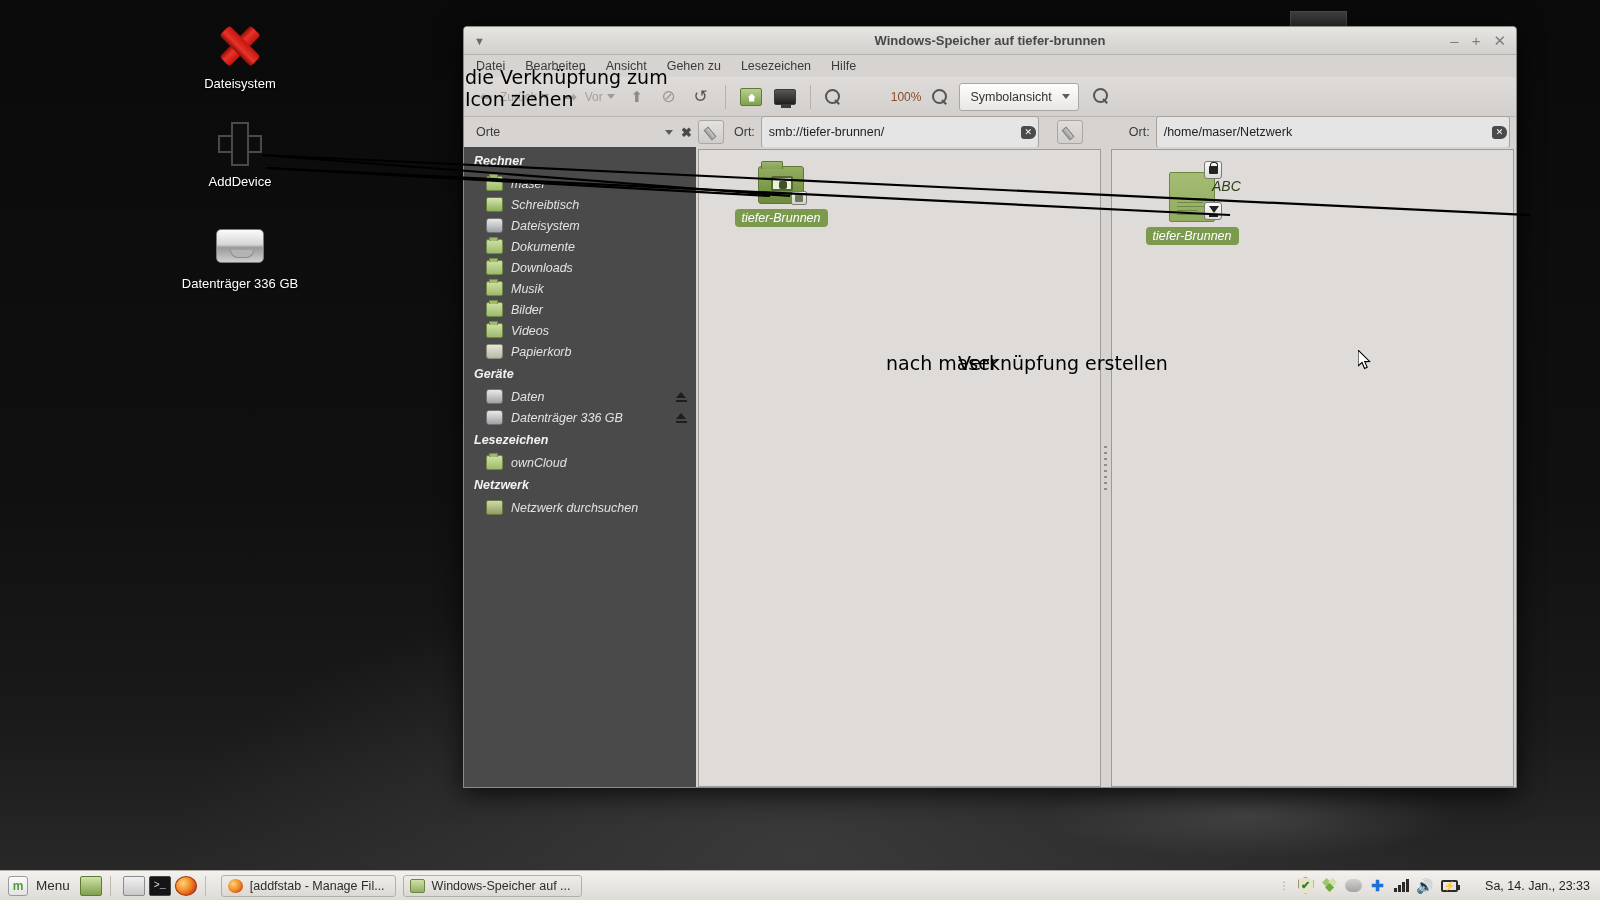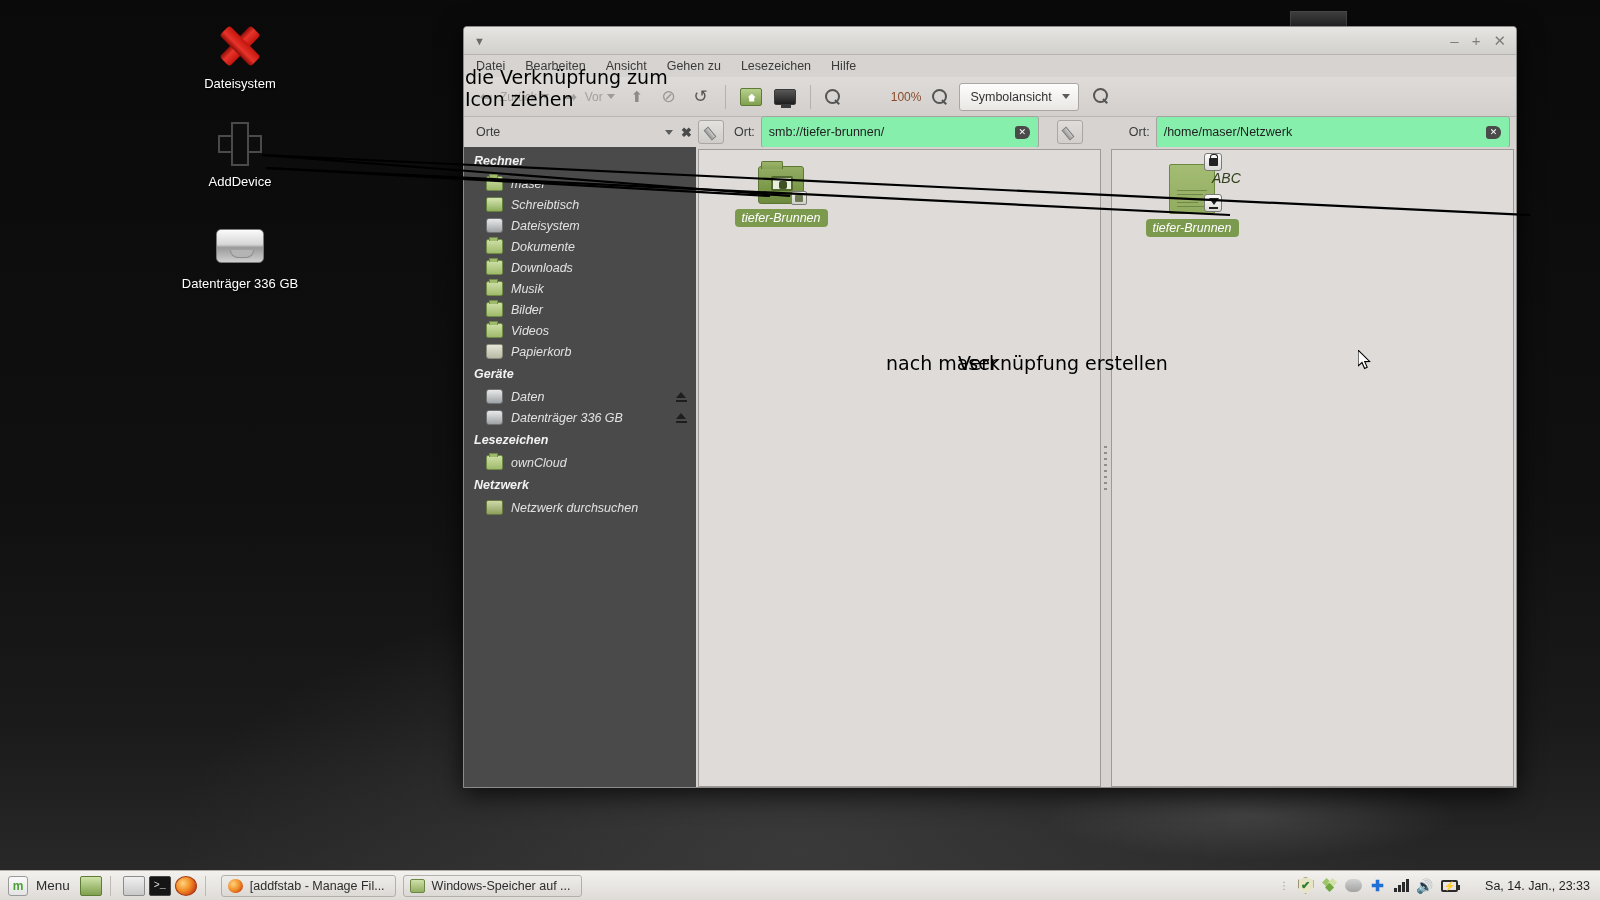--- a/index.html
+++ b/index.html
@@ -163,22 +163,22 @@
   .pencil {
     width: 13px; height: 13px; position: relative; transform: rotate(0deg);
   }
   .pencil::before{
     content:""; position:absolute; left:2px; top:1px; width:4px; height:11px;
     background: linear-gradient(90deg,#9a9a9a,#cfcfcf); transform: rotate(-40deg);
     border:1px solid #7d7d7d;
   }
   .loc-label { font-size: 12.5px; color: #3b3b3b; margin-left: 4px; }
   .loc-input {
-    flex: 1; height: 32px; background: #86efac; border: 1px solid #a5a2a0; border-radius: 3px;
-    display: flex; align-items: center; padding: 0 8px 0 7px; font-size: 12.5px; color: #222;
+    flex: 1; height: 32px; background: #e5e5e5; border: 1px solid #a5a2a0; border-radius: 3px;
+    display: flex; align-items: center; padding: 0 2px 0 7px; font-size: 12.5px; color: #222;
   }
   .loc-input .val { flex: 1; }
   .clear-ico {
     width: 15px; height: 13px; border-radius: 3px 6px 6px 3px; background: #4a4a4a;
     color: #fff; font-size: 9px; display:flex;align-items:center;justify-content:center;
   }
 
   
   .wbody { flex: 1; display: flex; background: #d6d3d0; padding: 0 2px 0 0; min-height: 0; font-style: italic; }
   .sidebar {
@@ -233,21 +233,21 @@
   }
   .sf-screen::after{content:"";position:absolute;left:6px;top:3px;width:8px;height:8px;background:#3f5125;border-radius:2px;}
   .sf-base { position:absolute; left:8px; top:26px; width:30px; height:3px; background:#52692f; border-radius:1px;}
   .sf-badge {
     position:absolute; right:-4px; bottom:-2px; width:16px; height:14px;
     background: linear-gradient(180deg,#f2f2f0,#cfcfcb); border:1px solid #7c7c78; border-radius:2px;
   }
   .sf-badge::after{content:"";position:absolute;left:3px;top:3px;width:8px;height:7px;background:#6b7a52;border-radius:1px;}
 
   .doc-icon {
-    width: 46px; height: 50px; margin: 0 auto 5px; position: relative;
+    width: 46px; height: 50px; margin: 8px auto 5px; position: relative;
     background: linear-gradient(180deg,#a4bd74 0%,#91ab5f 100%);
     border: 1px solid #6d8640; border-radius: 2px;
     color: #30401b; font-size: 14px; font-weight: 500;
     padding-top: 5px;
     padding-left: 42px;
   }
   .doc-lines { position:absolute; left:7px; top:25px; right:7px; }
   .doc-lines i { display:block; height:1px; background:#6f8847; margin-bottom:3px; }
   .doc-lines i:nth-child(2){width:85%} .doc-lines i:nth-child(4){width:70%}
   .badge {
@@ -364,20 +364,21 @@
   <div class="glyph">
     <div class="hdd"></div>
   </div>
   <div class="cap">Datenträger 336 GB</div>
 </div>
 
 <div class="window">
 
   <div class="titlebar">
     <span class="title-caret">▼</span>
+    <div class="title-text">Windows-Speicher auf tiefer-brunnen</div>
     <div class="win-btns">
       <span>–</span>
       <span>+</span>
       <span>✕</span>
     </div>
   </div>
 
   <div class="menubar">
     <span>Datei</span>
     <span>Bearbeiten</span>

